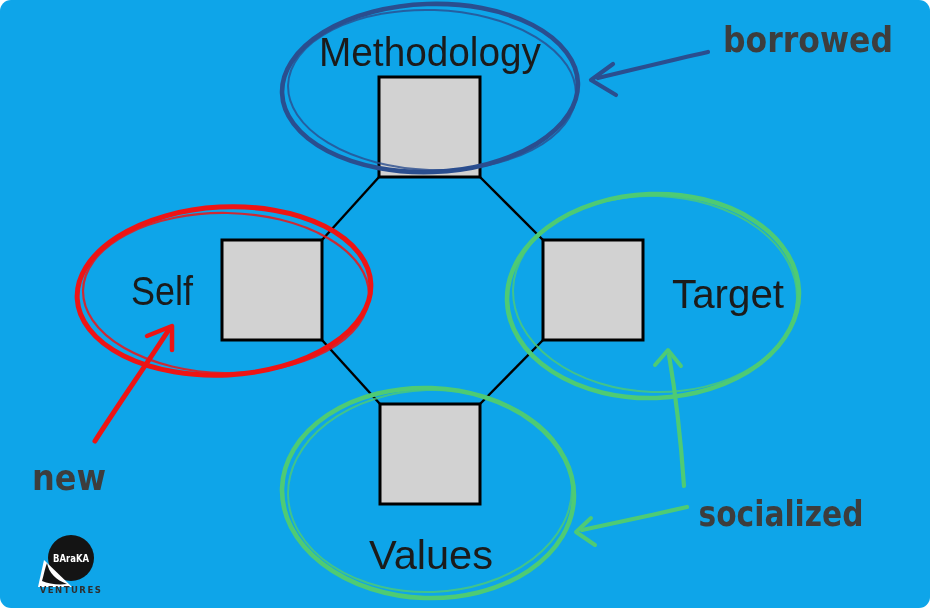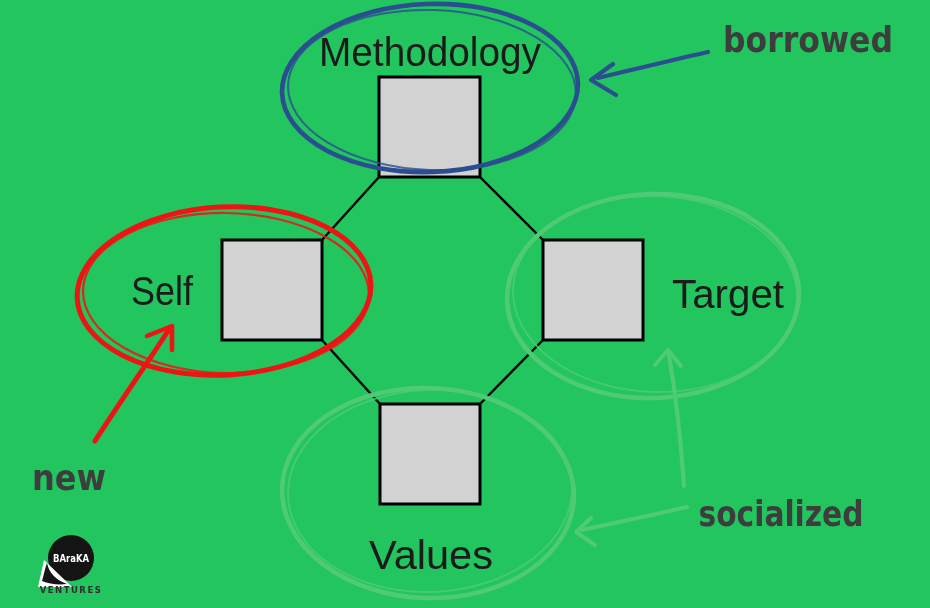--- a/index.html
+++ b/index.html
@@ -7,21 +7,22 @@
     padding: 0;
     width: 930px;
     height: 608px;
     background: #ffffff;
     overflow: hidden;
   }
   .stage {
     position: relative;
     width: 930px;
     height: 608px;
-    background: #22c55e;
+    background: #0ea5e9;
+    border-radius: 11px;
   }
   svg { display: block; }
   .node-label {
     font-family: "Liberation Sans", sans-serif;
     font-weight: 400;
     fill: #1b1b1b;
   }
   .marker-label {
     font-family: "DejaVu Sans", sans-serif;
     font-weight: bold;

